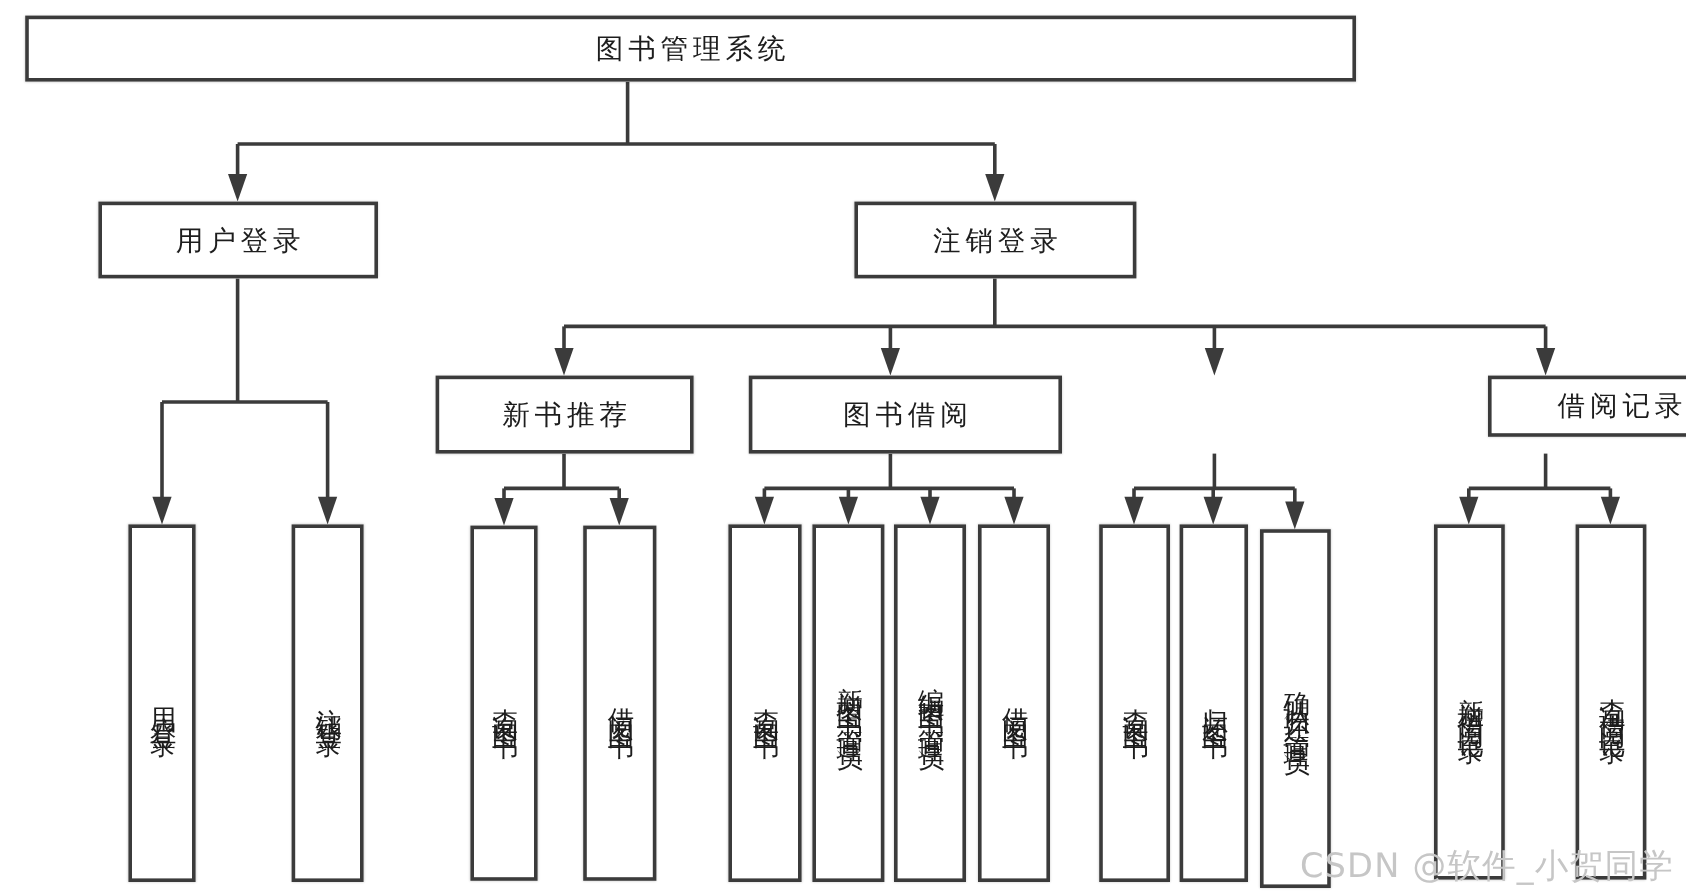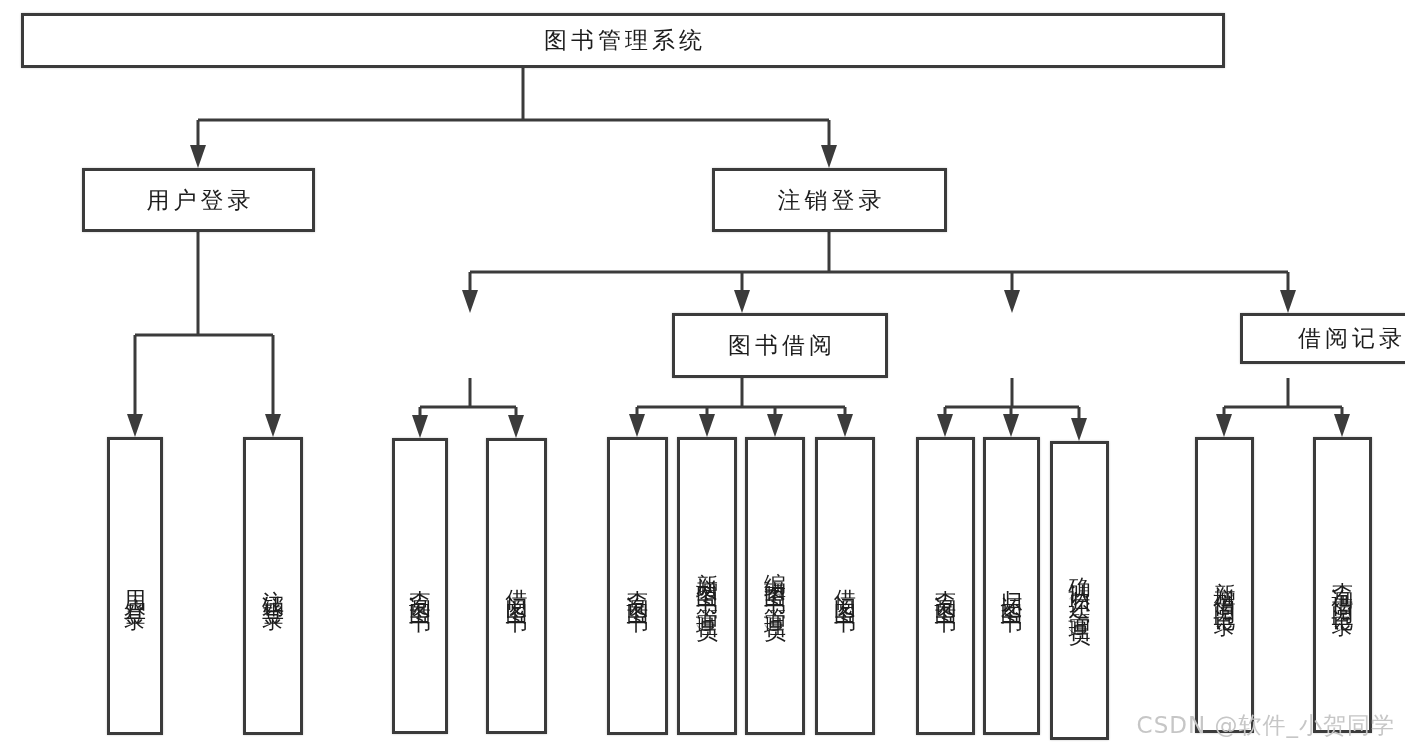--- a/index.html
+++ b/index.html
@@ -10,21 +10,21 @@
   svg.wires line{stroke:#3b3b3b;stroke-width:3;}
   svg.wires polygon{fill:#3b3b3b;}
   .node{position:absolute;z-index:2;box-sizing:border-box;background:#ffffff;
         border:3px solid #3b3b3b;display:flex;align-items:center;justify-content:center;
         box-shadow:0 0 2px rgba(0,0,0,0.22);}
   .hlabel{font-size:23px;letter-spacing:4px;color:#1d1d1d;white-space:nowrap;
           text-indent:4px;}
   .vnode{border-width:3px;}
   .vlabel{writing-mode:vertical-rl;text-orientation:mixed;font-size:22px;
           letter-spacing:7px;color:#1d1d1d;line-height:1;}
-  .watermark{position:absolute;z-index:3;right:10px;bottom:6px;font-size:23px;
+  .watermark{position:absolute;z-index:3;right:10px;bottom:6px;font-size:28px;
              color:#c6c6c6;letter-spacing:1px;white-space:nowrap;}
 </style>
 </head>
 <body>
 
 <div class="stage">
 
   <svg class="wires" width="1405" height="747" viewBox="0 0 1405 747">
 
     <g>
@@ -94,32 +94,35 @@
     <g>
       <line x1="1288" y1="378" x2="1288" y2="407"></line>
       <line x1="1224" y1="407" x2="1342" y2="407"></line>
       <line x1="1224" y1="407" x2="1224" y2="419"></line>
       <polygon points="1216,414 1232,414 1224,437"></polygon>
       <line x1="1342" y1="407" x2="1342" y2="419"></line>
       <polygon points="1334,414 1350,414 1342,437"></polygon>
     </g>
   </svg>
 
-  <div class="node" style="left:21px;top:13px;width:1204px;height:55px">
+  <div class="node" style="left:21px;top:13px;width:1109px;height:55px">
     <span class="hlabel">图书管理系统</span>
   </div>
 
   <div class="node" style="left:82px;top:168px;width:233px;height:64px">
     <span class="hlabel">用户登录</span>
   </div>
   <div class="node" style="left:712px;top:168px;width:235px;height:64px">
     <span class="hlabel">注销登录</span>
   </div>
 
-  <div class="node" style="left:672px;top:313px;width:216px;height:65px">
+  <div class="node" style="left:363px;top:313px;width:215px;height:65px">
+    <span class="hlabel">新书推荐</span>
+  </div>
+  <div class="node" style="left:624px;top:313px;width:261px;height:65px">
     <span class="hlabel">图书借阅</span>
   </div>
   <div class="node" style="left:1240px;top:313px;width:220px;height:51px">
     <span class="hlabel">借阅记录</span>
   </div>
 
   <div class="node vnode" style="left:107px;top:437px;width:56px;height:298px">
     <span class="vlabel">用户登录</span>
   </div>
   <div class="node vnode" style="left:243px;top:437px;width:60px;height:298px">

